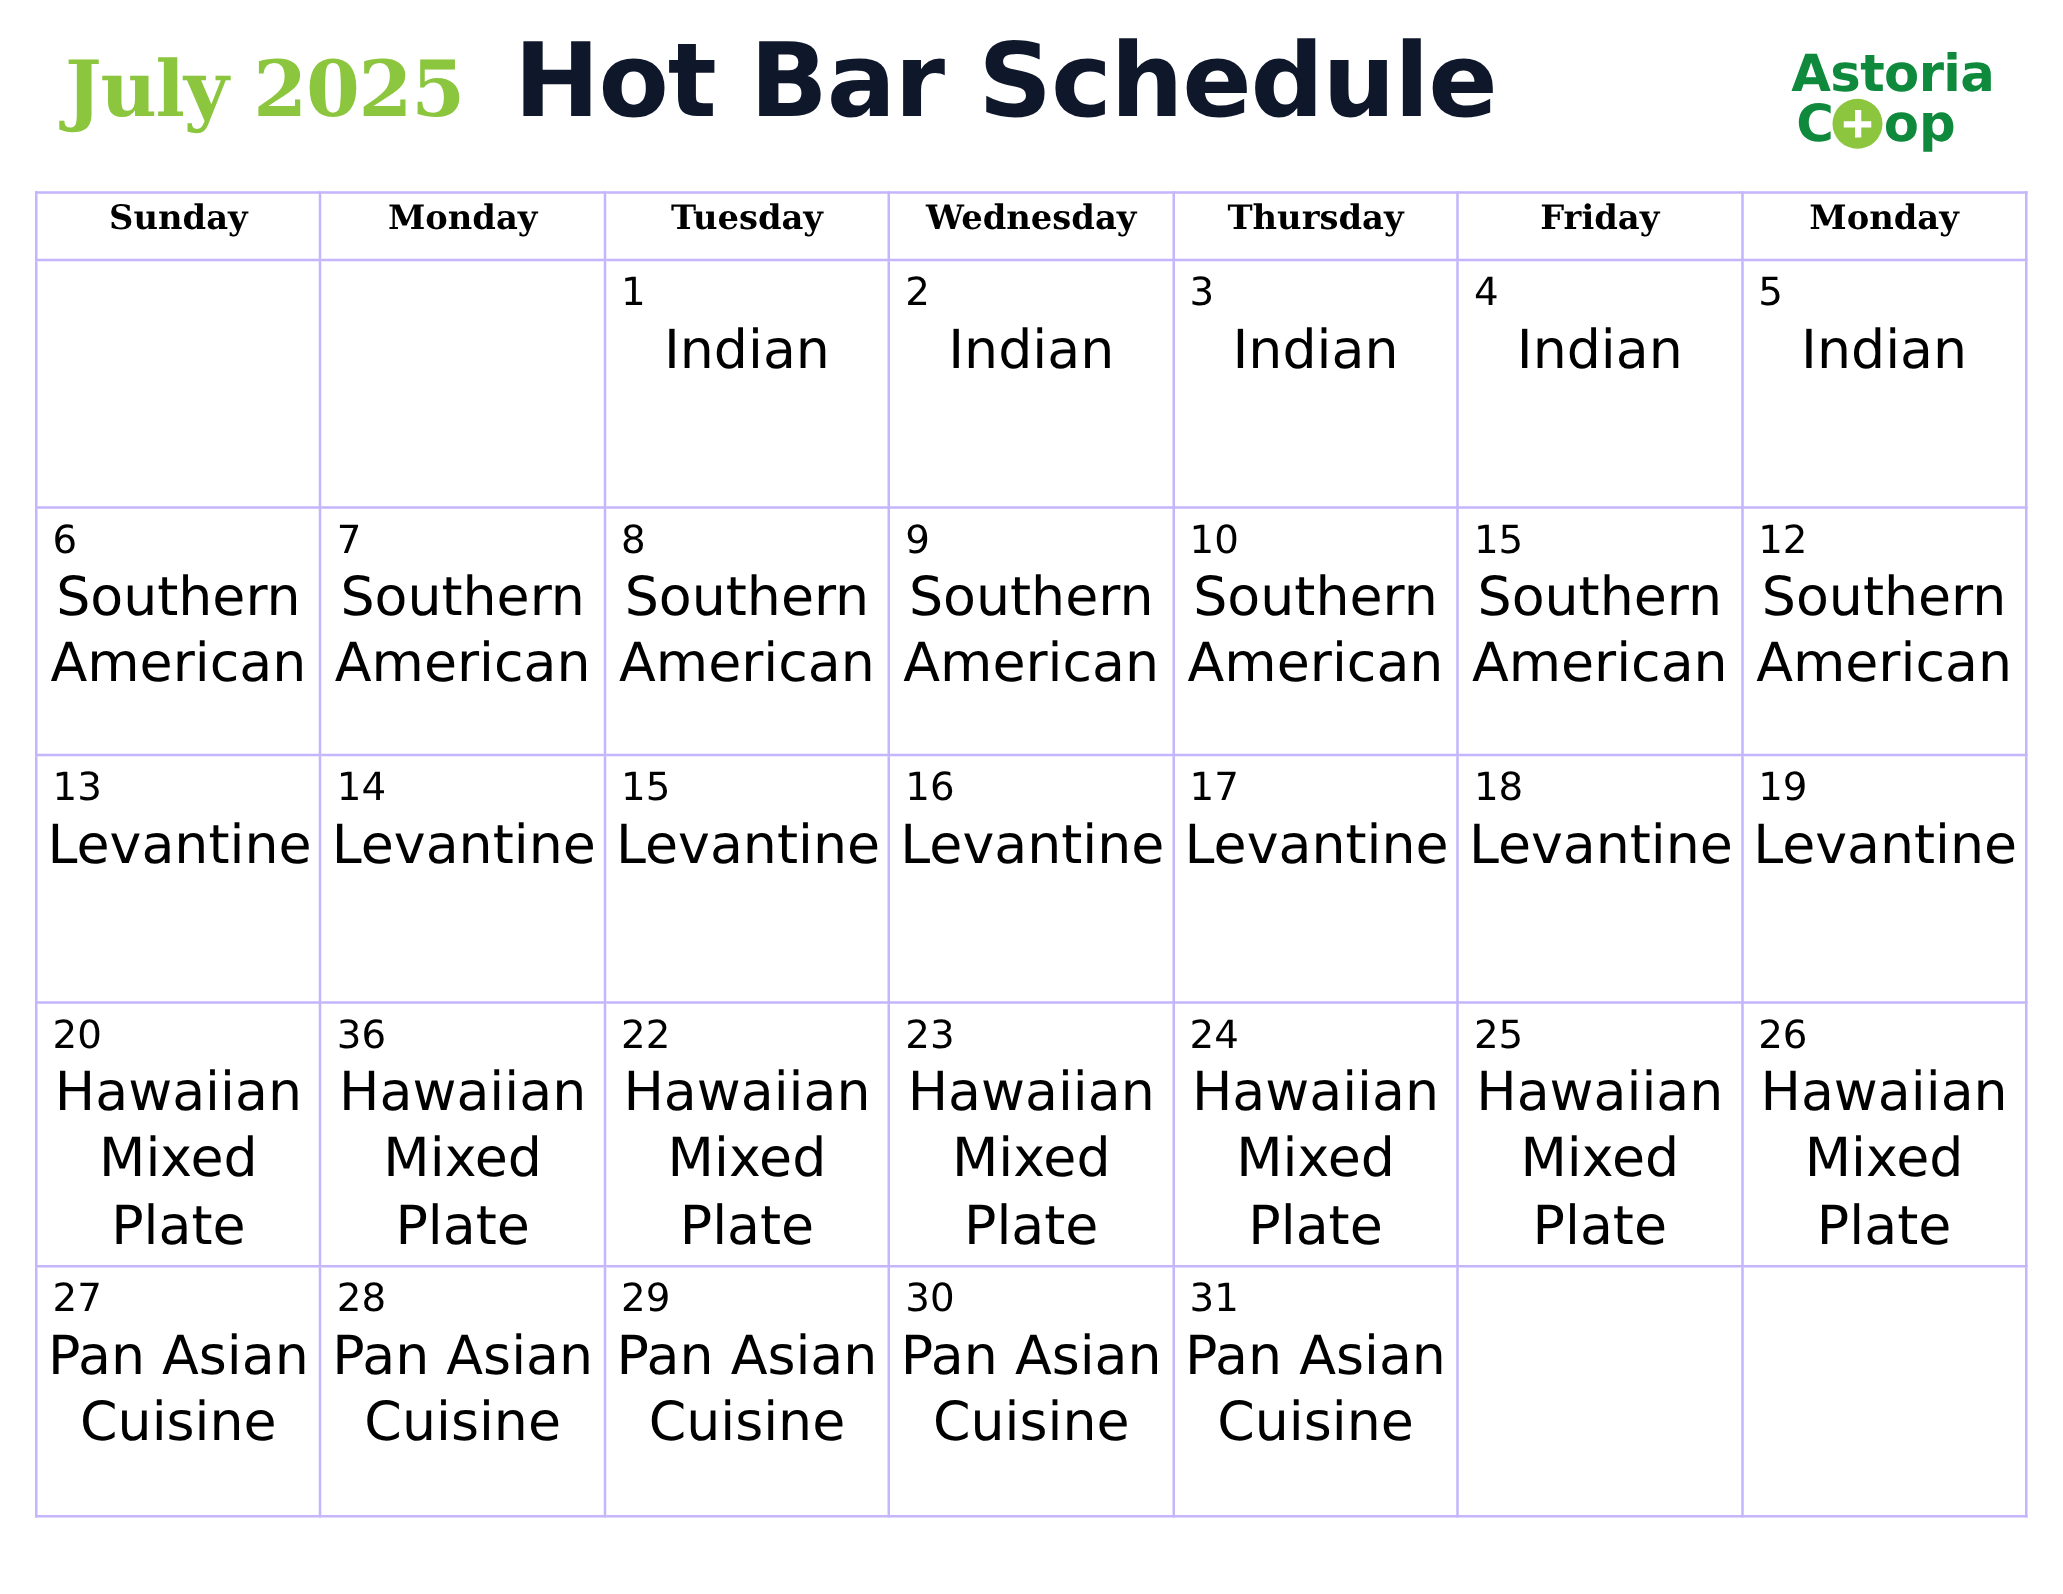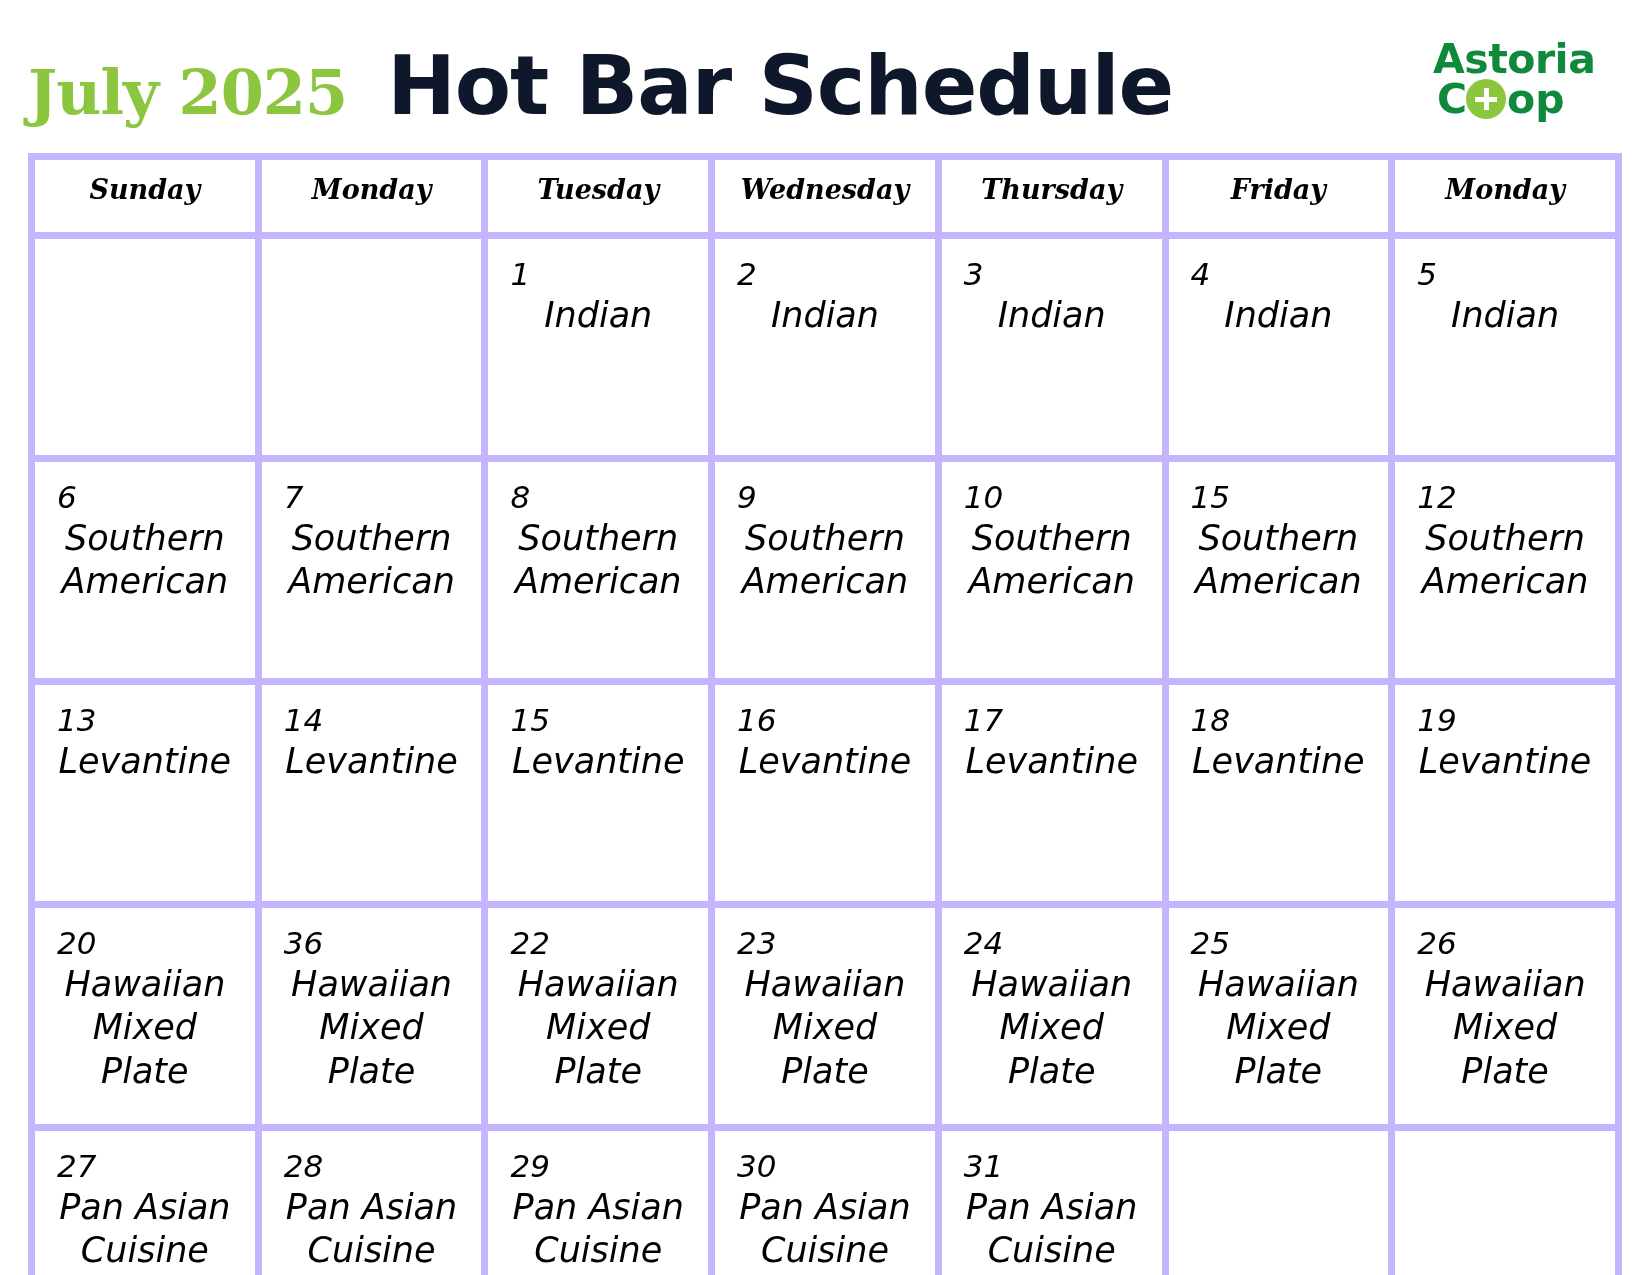--- a/index.html
+++ b/index.html
@@ -20,21 +20,22 @@
     height: 1275px;
     box-sizing: border-box;
     padding: 18px 28px 10px 28px;
   }
 
   
   .header {
     position: relative;
     height: 135px;
     display: flex;
-    align-items: center;
+    align-items: flex-start;
+    margin-left: 24px;
   }
   .title-group {
     display: flex;
     align-items: baseline;
     gap: 40px;
     white-space: nowrap;
   }
   .month-year {
     font-family: "DejaVu Serif", serif;
     font-weight: bold;
@@ -109,24 +110,23 @@
   }
 
   
   table.cal {
     width: 100%;
     border-collapse: collapse;
     table-layout: fixed;
     border: 2px solid #000;
   }
   table.cal th, table.cal td {
-    border: 7px solid #c4b5fd;
+    border: 2px solid #c4b5fd;
     vertical-align: top;
-    padding: 14px;
-    font-style: italic;
+    padding: 4px;
   }
   table.cal th {
     font-family: "DejaVu Serif", serif;
     font-weight: bold;
     font-size: 27px;
     height: 44px;
     text-align: center;
     color: #000;
   }
   table.cal td {
@@ -135,21 +135,21 @@
   }
   .daynum {
     font-family: "DejaVu Sans", sans-serif;
     font-size: 31px;
     color: #000;
     line-height: 1;
     padding: 6px 0 0 8px;
   }
   .cuisine {
     font-family: "DejaVu Sans", sans-serif;
-    font-size: 35px;
+    font-size: 43px;
     color: #000;
     text-align: center;
     line-height: 1.24;
     padding: 4px 4px 0 4px;
     white-space: pre-line;
   }
   tr.week-5 td { height: 190px; }
 </style>
 </head>
 <body>

